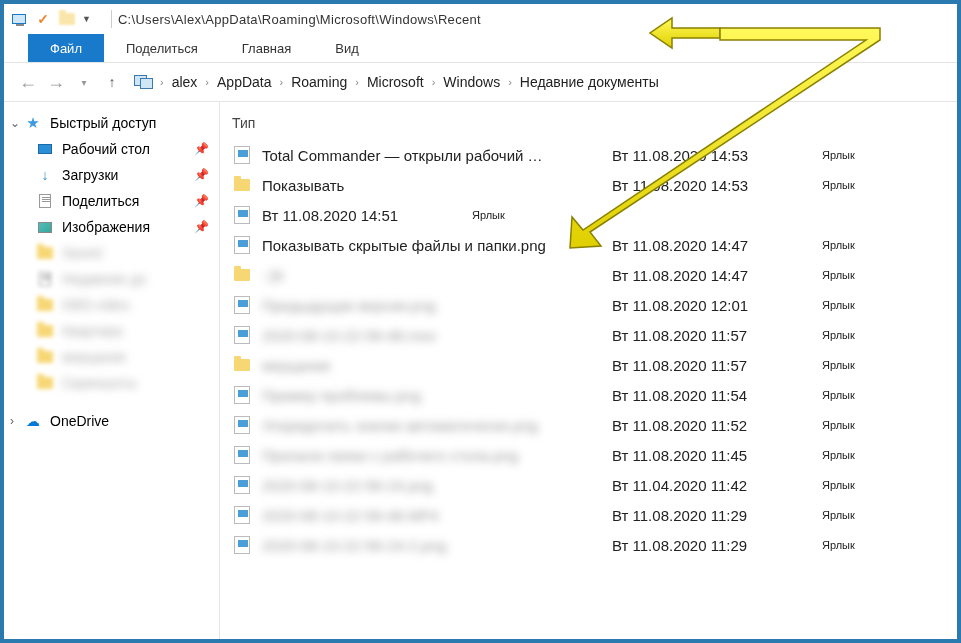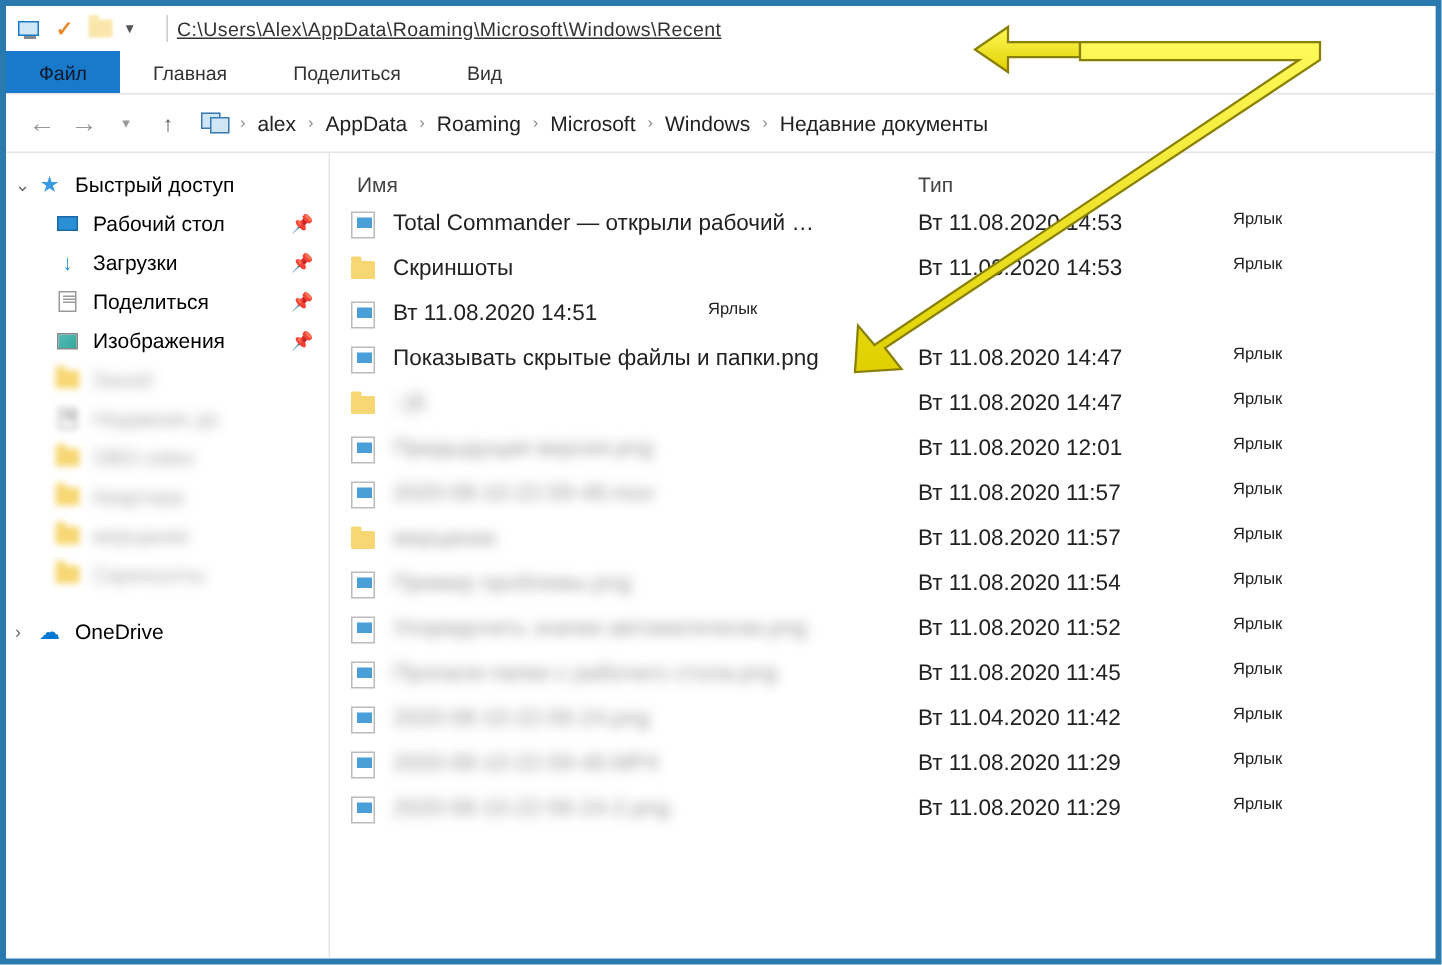--- a/index.html
+++ b/index.html
@@ -3,25 +3,25 @@
 <meta charset="utf-8">
 <style>
 * { margin: 0; padding: 0; box-sizing: border-box; font-family: "Segoe UI", Tahoma, sans-serif; }
 body { background: #fff; width: 961px; height: 643px; overflow: hidden; border: 4px solid #2a7ab0; }
 
 .titlebar { height: 30px; display: flex; align-items: center; background: #fff; padding: 0 6px; font-size: 12px; color: #333; }
 .titlebar .qat { display: flex; align-items: center; gap: 6px; margin-right: 10px; }
 .titlebar .qat-icon { width: 18px; height: 18px; display: flex; align-items: center; justify-content: center; }
 .titlebar .sep { width: 1px; height: 18px; background: #ccc; margin: 0 6px; }
 .titlebar .dropdown { color: #555; font-size: 9px; margin-right: 4px; }
-.titlebar .path { font-size: 13px; letter-spacing: 0.3px; text-decoration: underline; }
+.titlebar .path { font-size: 13px; letter-spacing: 0.3px; }
 
 .ribbon-tabs { height: 28px; display: flex; align-items: stretch; background: #fff; font-size: 13px; }
 .ribbon-tab { padding: 0 22px; display: flex; align-items: center; color: #333; }
-.ribbon-tab.active { background: #1979ca; color: #0f172a; }
+.ribbon-tab.active { background: #1979ca; color: #ffffff; margin-left: 24px; }
 
 .navbar { height: 40px; display: flex; align-items: center; padding: 0 10px; border-top: 1px solid #e5e5e5; border-bottom: 1px solid #e5e5e5; background: #fff; }
 .nav-arrow { width: 28px; height: 28px; display: flex; align-items: center; justify-content: center; color: #999; font-size: 18px; }
 .nav-up { width: 28px; height: 28px; display: flex; align-items: center; justify-content: center; color: #555; font-size: 14px; }
 .breadcrumb { flex: 1; display: flex; align-items: center; height: 28px; padding: 0 6px; font-size: 14px; color: #222; }
 .bc-icon { width: 24px; height: 18px; display: flex; align-items: center; justify-content: center; margin-right: 2px; }
 .bc-item { padding: 0 6px; }
 .bc-sep { color: #888; font-size: 11px; padding: 0 2px; }
 
 .content { display: flex; height: calc(100% - 98px); }
@@ -34,21 +34,21 @@
 .side-item.blurred .label { filter: blur(4px); color: #aaa; }
 .side-item.blurred .si-icon { filter: blur(2px); }
 
 .file-pane { flex: 1; padding: 4px 0 0 12px; overflow: hidden; }
 .columns { display: flex; align-items: center; height: 34px; font-size: 14px; color: #444; border-bottom: 0px; }
 .col-name { flex: 0 0 380px; padding-left: 6px; position: relative; }
 .col-date { flex: 0 0 210px; position: relative; }
 .col-type { flex: 0 0 100px; position: relative; }
 .col-sort { color: #5a9bd4; font-size: 9px; margin-left: 4px; vertical-align: top; }
 
-.file-row { display: flex; align-items: flex-start; height: 30px; font-size: 15px; color: #222; }
+.file-row { display: flex; align-items: center; height: 30px; font-size: 15px; color: #222; }
 .file-row .fi-icon { width: 20px; height: 20px; margin-right: 10px; display: flex; align-items: center; justify-content: center; flex-shrink: 0; }
 .file-row .fname { flex: 0 0 350px; white-space: nowrap; overflow: hidden; text-overflow: ellipsis; }
 .file-row .fdate { flex: 0 0 210px; font-size: 15px; }
 .file-row .ftype { flex: 0 0 100px; font-size: 11px; }
 .file-row.blurred .fname { filter: blur(4px); color: #999; }
 
 .arrow-overlay { position: absolute; pointer-events: none; z-index: 100; }
 
 
 .ico-monitor { width: 14px; height: 10px; border: 1px solid #1979ca; background: #cfe6f7; position: relative; }
@@ -84,22 +84,22 @@
         <span class="ico-folder"></span>
       </span>
     <span class="dropdown">▼</span>
   </div>
   <span class="sep"></span>
   <span class="path">C:\Users\Alex\AppData\Roaming\Microsoft\Windows\Recent</span>
 </div>
 
 <div class="ribbon-tabs">
   <div class="ribbon-tab active">Файл</div>
+  <div class="ribbon-tab">Поделиться</div>
   <div class="ribbon-tab">Главная</div>
-  <div class="ribbon-tab">Поделиться</div>
   <div class="ribbon-tab">Вид</div>
 </div>
 
 <div class="navbar">
   <div class="nav-arrow">←</div>
   <div class="nav-arrow">→</div>
   <div class="nav-arrow" style="font-size:10px">▾</div>
   <div class="nav-up">↑</div>
   <div class="breadcrumb">
     <span class="bc-icon">
@@ -201,41 +201,38 @@
       <span class="exp">›</span>
       <span class="si-icon">
           <span class="ico-cloud">☁</span>
         </span>
       <span class="label">OneDrive</span>
     </div>
   </div>
 
   <div class="file-pane">
     <div class="columns">
-      <div class="col-name">
-        <span>Имя</span>
-      </div>
       <div class="col-type">
         <span>Тип</span>
       </div>
     </div>
     <div id="file-rows">
         <div class="file-row">
           <span class="fi-icon">
             <span class="ico-shortcut"></span>
           </span>
           <span class="fname">Total Commander — открыли рабочий …</span>
           <span class="fdate">Вт 11.08.2020 14:53</span>
           <span class="ftype">Ярлык</span>
         </div>
         <div class="file-row">
           <span class="fi-icon">
             <span class="ico-folder"></span>
           </span>
-          <span class="fname">Скриншоты</span>
+          <span class="fname">Показывать</span>
           <span class="fdate">Вт 11.08.2020 14:53</span>
           <span class="ftype">Ярлык</span>
         </div>
         <div class="file-row">
           <span class="fi-icon">
             <span class="ico-shortcut"></span>
           </span>
           <span class="fdate">Вт 11.08.2020 14:51</span>
           <span class="ftype">Ярлык</span>
         </div>

